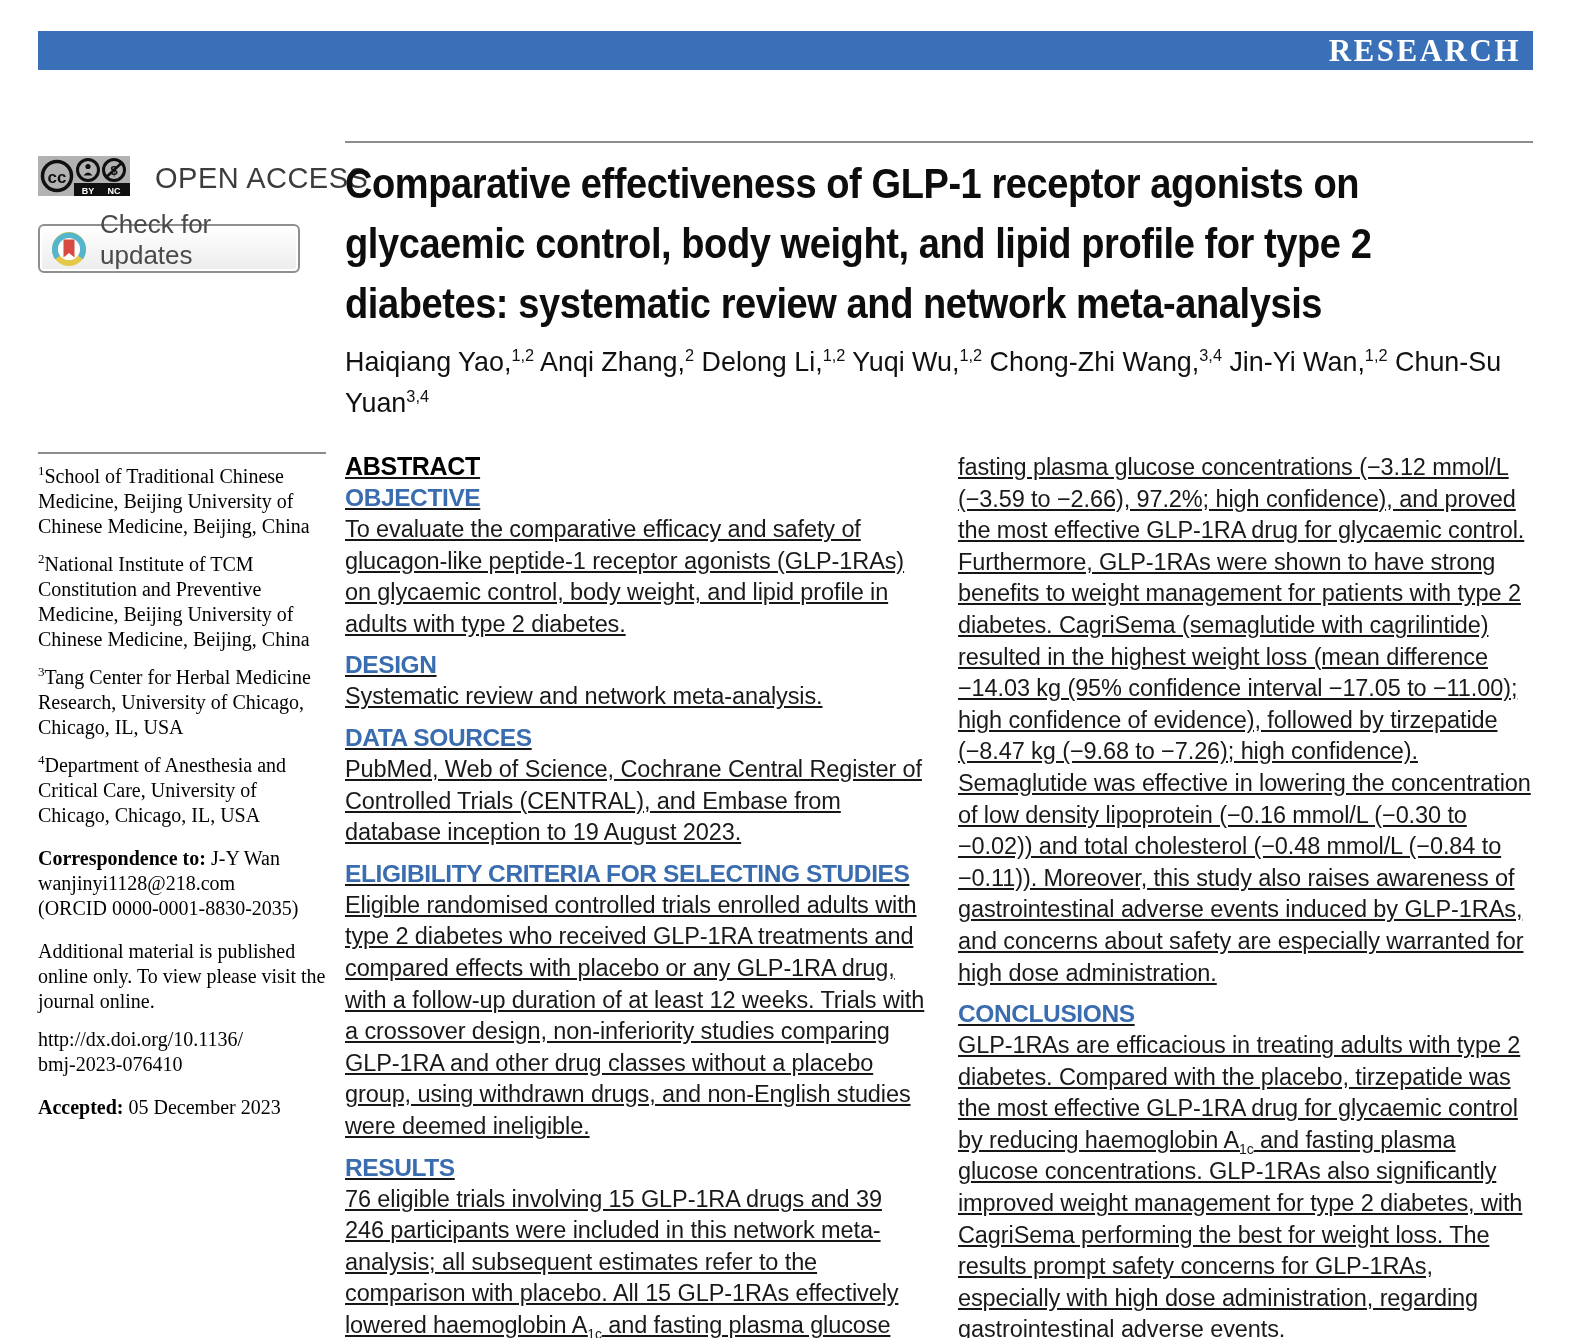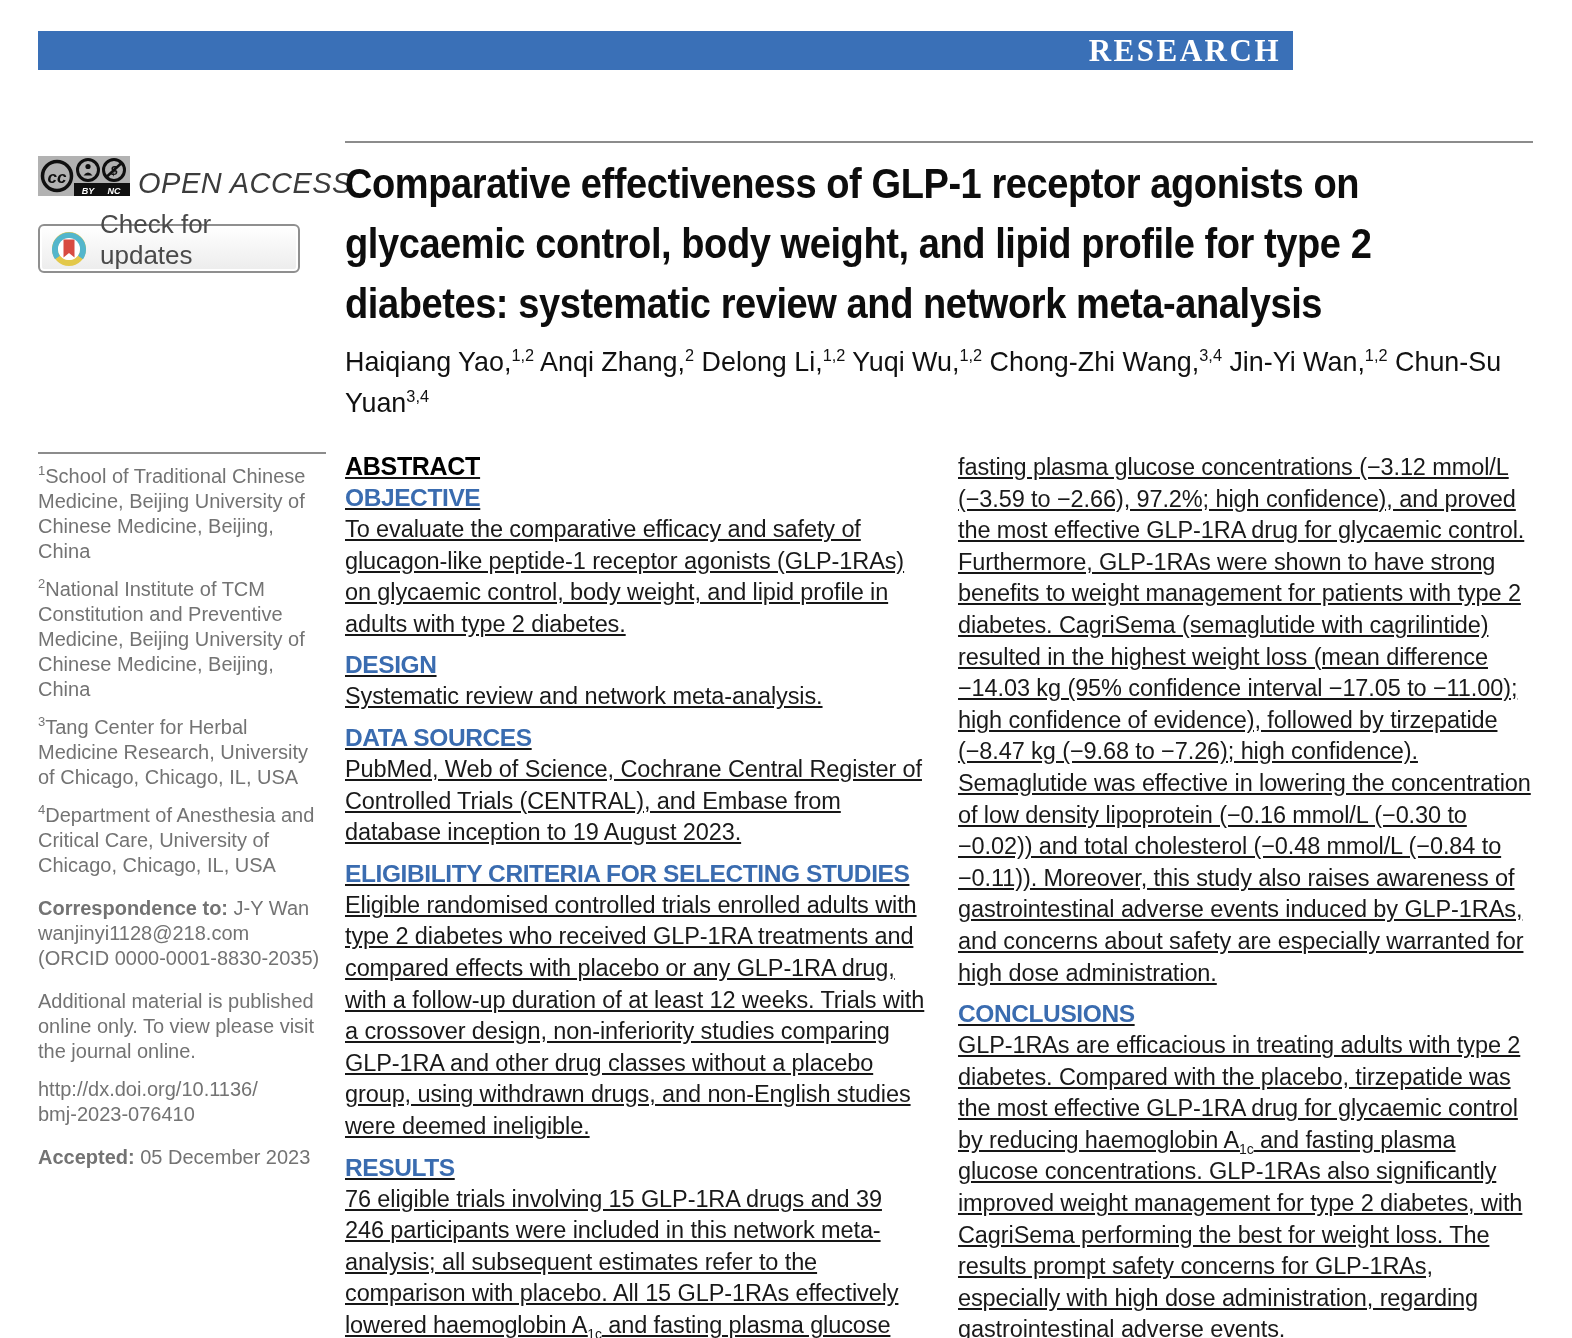--- a/index.html
+++ b/index.html
@@ -1,27 +1,27 @@
 <!DOCTYPE html>
 <html><head>
 <meta charset="utf-8">
 <style>
   * { margin:0; padding:0; box-sizing:border-box; }
   html,body { width:1572px; height:1338px; background:#ffffff; overflow:hidden;
               font-family:"Liberation Sans", sans-serif; color:#161616; position:relative; }
 
   
-  .banner { position:absolute; left:38px; top:31px; width:1255px; height:39px;
+  .banner { position:absolute; left:38px; top:31px; width:1495px; height:39px;
             background:#3a70b7; }
   .banner-label { position:absolute; right:12px; top:0; line-height:39px;
                   font-family:"Liberation Serif", serif; font-weight:bold;
                   font-size:31px; letter-spacing:2.5px; color:#ffffff; }
 
   
-  .oa-row { position:absolute; left:38px; top:156px; display:flex; align-items:flex-end; gap:8px;font-style:italic; }
+  .oa-row { position:absolute; left:38px; top:156px; display:flex; align-items:center; gap:25px; }
   .oa-label { font-size:29px; color:#3c3c3c; letter-spacing:0.5px; }
   .check-btn { position:absolute; left:38px; top:224px; width:262px; height:49px;
                border:2px solid #8f8f8f; border-radius:6px;
                background:linear-gradient(#ffffff,#ececec);
                box-shadow:inset 0 0 0 2px #ffffff;
                display:flex; align-items:flex-end; gap:13px; padding-left:11px; cursor:pointer; }
   .check-btn-label { font-size:26px; color:#4a4a4a; }
 
   
   .title-rule { position:absolute; left:345px; top:141px; width:1188px; height:2px; background:#8c8c8c; }
@@ -29,21 +29,21 @@
            transform:scaleX(0.885); transform-origin:0 0;
            font-size:43px; font-weight:bold; color:#0d0d0d; line-height:60px; letter-spacing:-0.5px; }
   .authors { position:absolute; left:345px; top:341px; width:1210px;
              transform:scaleX(0.96); transform-origin:0 0;
              font-size:28px; color:#111; line-height:41px; font-weight:400; }
   .authors sup { font-size:17px; vertical-align:super; line-height:0; }
 
   
   .sidebar { position:absolute; left:38px; top:452px; width:288px;
              border-top:2px solid #8c8c8c; padding-top:10px; }
-  .sidebar p { font-size:20px; line-height:25px; color:#737373; margin-bottom:13px; }
+  .sidebar p { font-size:20px; line-height:25px; color:#000000; margin-bottom:13px;font-family:Liberation Serif, serif; }
   .sidebar sup { font-size:13px; vertical-align:super; line-height:0; }
   .corr-label, .accepted-label { font-weight:bold;text-align:center; }
   .cite { color:#3a6cb0; font-weight:bold; font-size:18.5px; letter-spacing:-0.4px; margin-bottom:0 !important; }
   .cite .journal { font-style:italic; }
   .doi { margin-bottom:13px !important; }
   .sidebar .gap { margin-top:18px; }
 
   
   .col { position:absolute; top:452px; width:580px;text-decoration:underline; }
   .col-mid   { left:345px; height:886px; overflow:hidden; }

